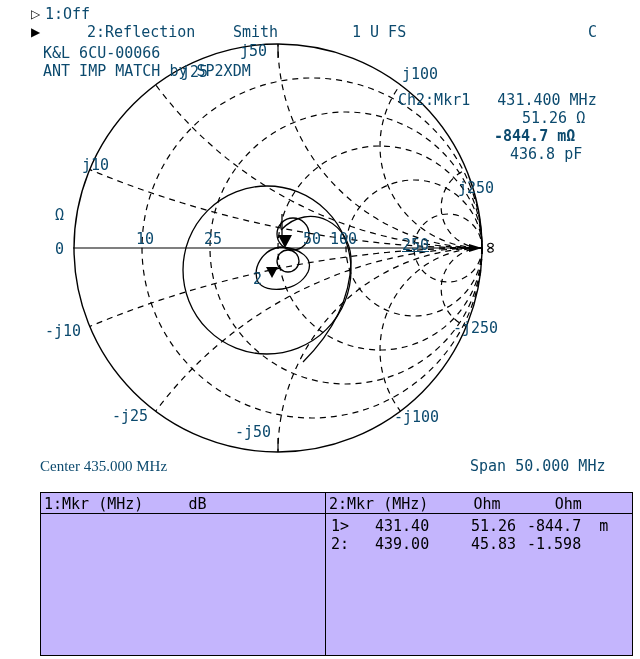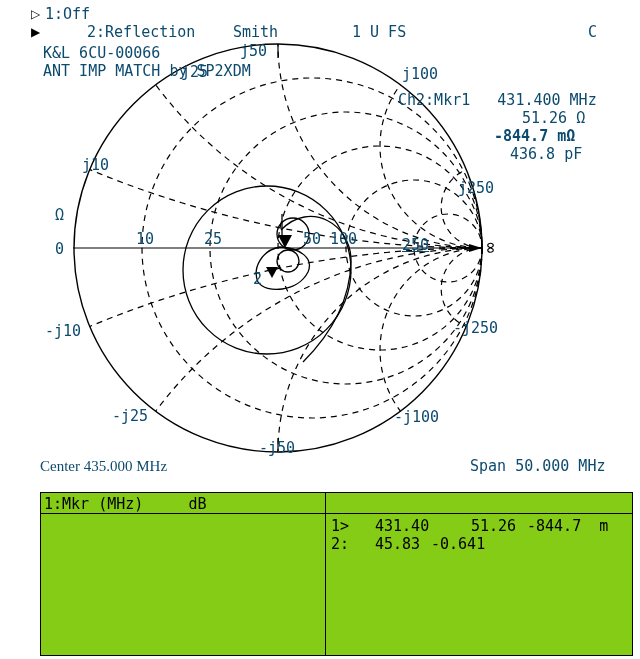--- a/index.html
+++ b/index.html
@@ -14,21 +14,21 @@
   .tri { position:absolute; font:12px "DejaVu Sans", sans-serif; line-height:14px; color:#000; }
   .infinity {
     position:absolute; left:479px; top:237px; width:24px; height:22px;
     transform:rotate(90deg); font:18px "DejaVu Sans Mono", monospace;
     line-height:22px; text-align:center;
   }
   svg.chart { position:absolute; left:0; top:0; }
   
   .mtable {
     position:absolute; left:40px; top:492px; width:591px; height:162px;
-    border:1px solid #000; background:#84cc16;
+    border:1px solid #000; background:#c4b5fd;
   }
   .mtable .vdiv { position:absolute; left:284px; top:0; width:1px; height:100%; background:#000; }
   .mtable .hline { position:absolute; left:0; top:20px; width:100%; height:1px; background:#000; }
   .mtable .thead { position:absolute; top:2px; font:15px "DejaVu Sans Mono", monospace; white-space:pre; }
   .mtable .thead.left { left:3px; }
   .mtable .thead.right { left:288px; }
   .mtable .trow { position:absolute; left:290px; display:flex; font:15px "DejaVu Sans Mono", monospace; white-space:pre; }
   .mtable .trow .c0 { width:44px; }
   .mtable .trow .c1 { width:96px; }
   .mtable .trow .c2 { width:56px; }
@@ -114,39 +114,41 @@
   <div class="infinity">∞</div>
   <div class="t" style="left:55px; top:207px;">Ω</div>
 
   <div class="t" style="left:82px;  top:157px;">j10</div>
   <div class="t" style="left:181px; top:64px;">j25</div>
   <div class="t" style="left:240px; top:43px;">j50</div>
   <div class="t" style="left:402px; top:66px;">j100</div>
   <div class="t" style="left:458px; top:160px;margin-top:20px;">j250</div>
   <div class="t" style="left:45px;  top:323px;">-j10</div>
   <div class="t" style="left:112px; top:408px;text-align:right;">-j25</div>
-  <div class="t" style="left:235px; top:440px;margin-left:24px;">-j50</div>
+  <div class="t" style="left:235px; top:424px;">-j50</div>
   <div class="t" style="left:394px; top:409px;">-j100</div>
   <div class="t" style="left:453px; top:320px;">-j250</div>
 
   <div class="t" style="left:253px; top:271px;">2</div>
 
   <div class="t" style="left:40px;  top:458px;font-family:Liberation Serif, serif;">Center 435.000 MHz</div>
   <div class="t" style="left:470px; top:458px;">Span 50.000 MHz</div>
 
   <div class="mtable">
     <div class="vdiv"></div>
     <div class="hline"></div>
     <div class="thead left">1:Mkr (MHz)     dB</div>
+    <div class="thead right">2:Mkr (MHz)     Ohm      Ohm</div>
     <div class="trow" style="top:24px;">
       <span class="c0">1&gt;</span>
       <span class="c1">431.40</span>
       <span class="c2">51.26</span>
       <span class="c3">-844.7  m</span>
     </div>
     <div class="trow" style="top:42px;">
       <span class="c0">2:</span>
+      <span class="c1">439.00</span>
       <span class="c2">45.83</span>
-      <span class="c3">-0.641</span>
+      <span class="c3">-1.598</span>
     </div>
   </div>
 
 </div>
 
 </body></html>

